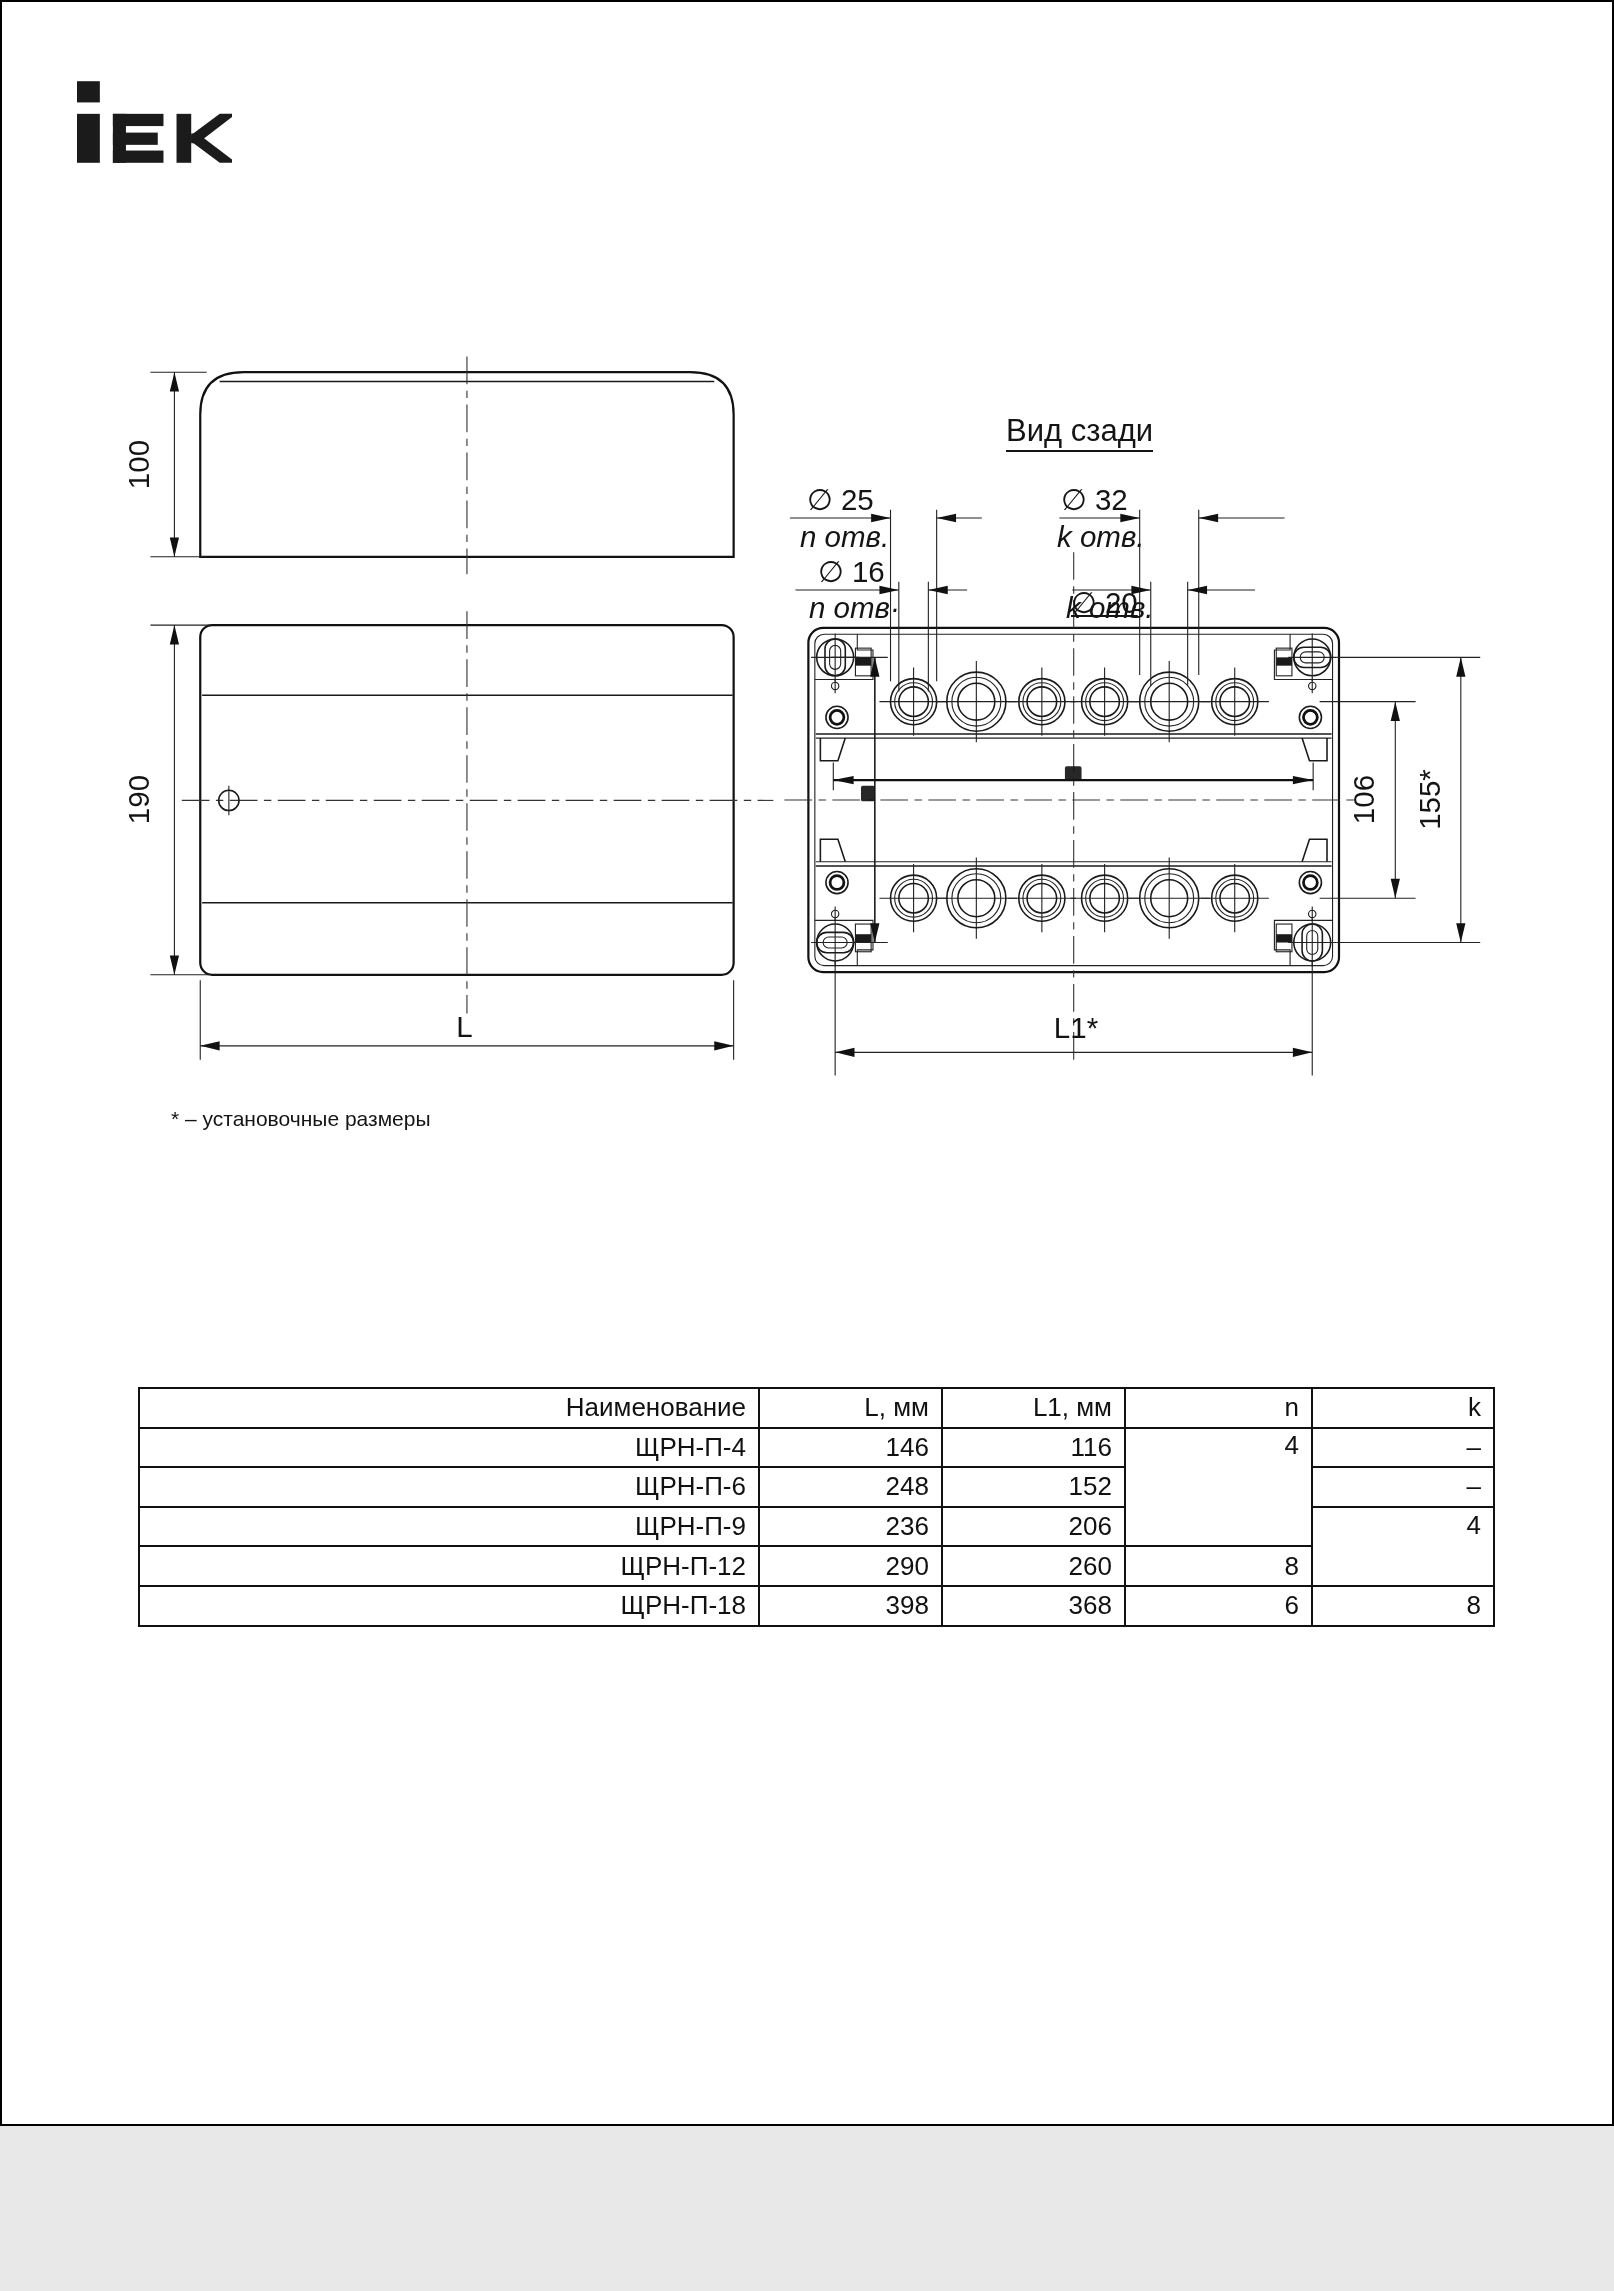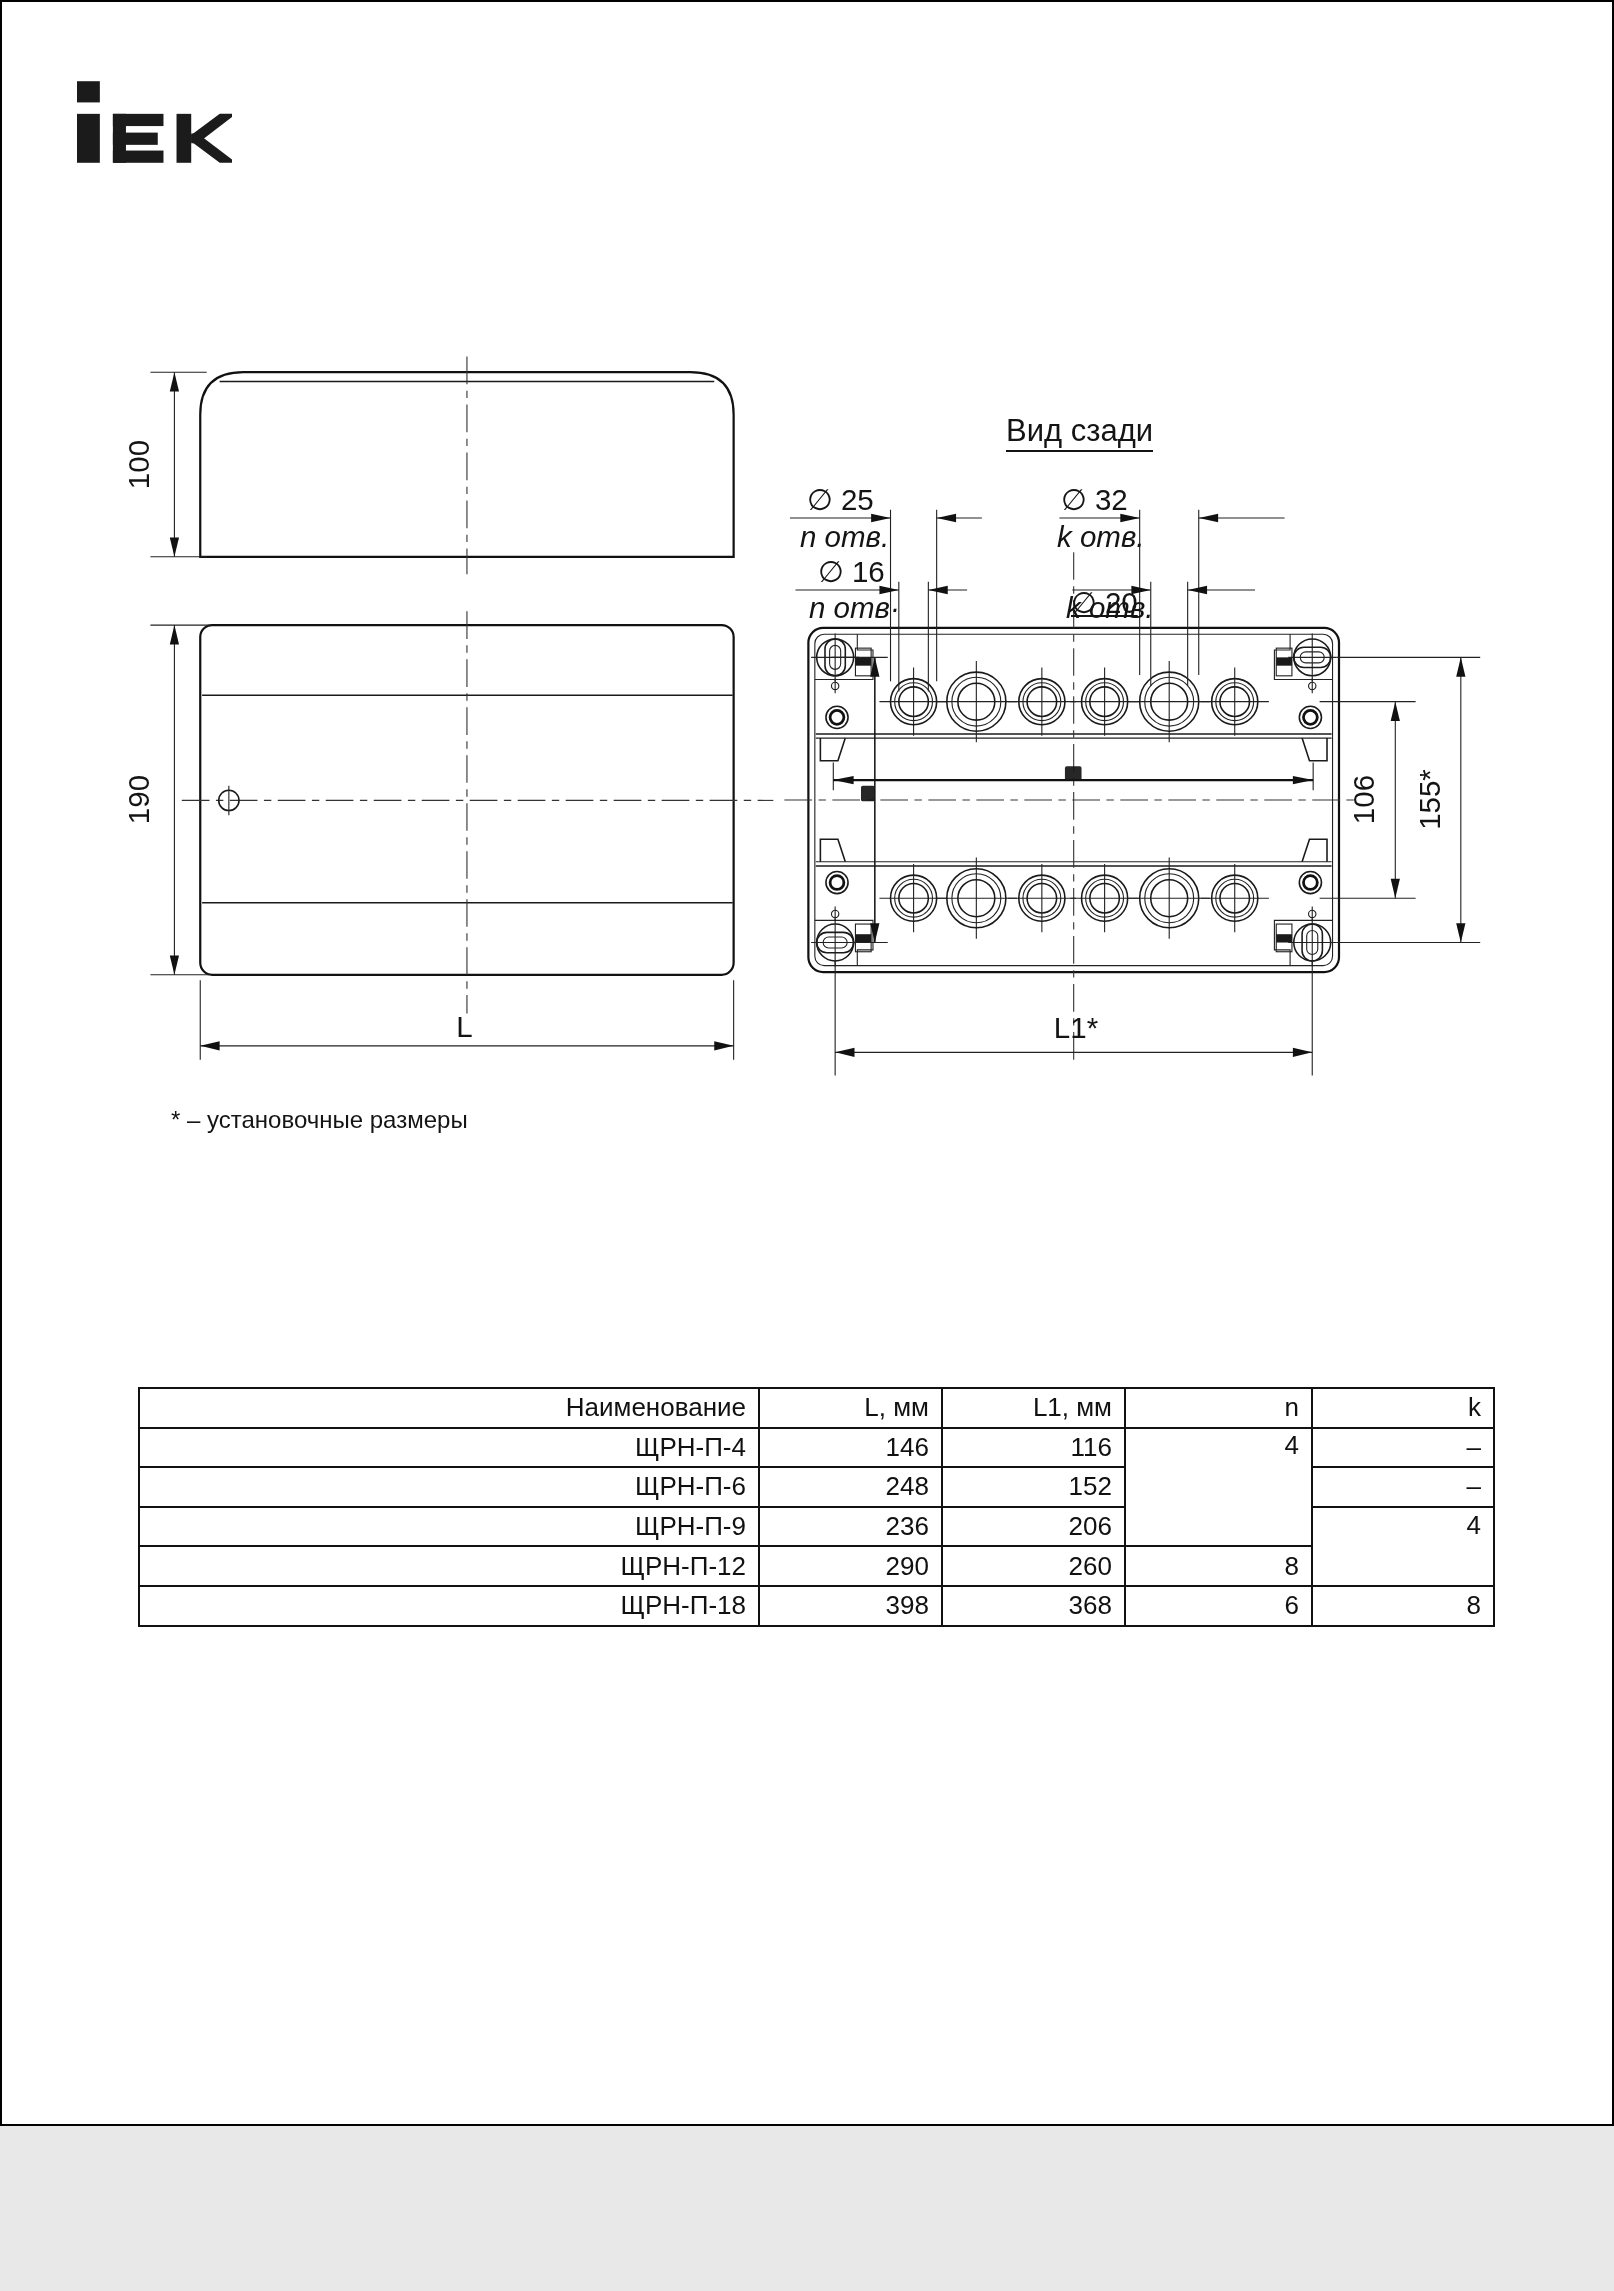--- a/index.html
+++ b/index.html
@@ -9,21 +9,21 @@
     overflow:hidden;
   }
   .page-frame{position:absolute;inset:0;border:2.8px solid #000;pointer-events:none;}
   .lbl{position:absolute;white-space:nowrap;line-height:1;color:#141414;}
   .lbl.center{text-align:center;}
   .rot{display:flex;align-items:center;justify-content:center;transform:rotate(-90deg);}
   .dia{font-size:29.5px;}
   .cnt{font-size:29.5px;font-style:italic;}
   .dimtxt{font-size:29.5px;}
   .view-title{font-size:31px;border-bottom:2.3px solid #141414;padding-bottom:3.7px;}
-  .footnote{font-size:24px;}
+  .footnote{font-size:21px;}
   .caption{font-size:29px;}
   svg .t1{stroke:#222;stroke-width:1.2;fill:none;}
   svg .t2{stroke:#1a1a1a;stroke-width:1.7;fill:none;}
   svg .t3{stroke:#111;stroke-width:2.4;fill:none;}
   svg .t3h{stroke:#111;stroke-width:2.6;fill:none;}
   svg .cl{stroke:#333;stroke-width:1.2;stroke-dasharray:30 7 8 7;fill:none;}
   svg .ar{fill:#111;stroke:none;}
   svg .wfill{fill:#fff;}
   table.dim-table{
     position:absolute;left:138px;top:1387px;border-collapse:collapse;

